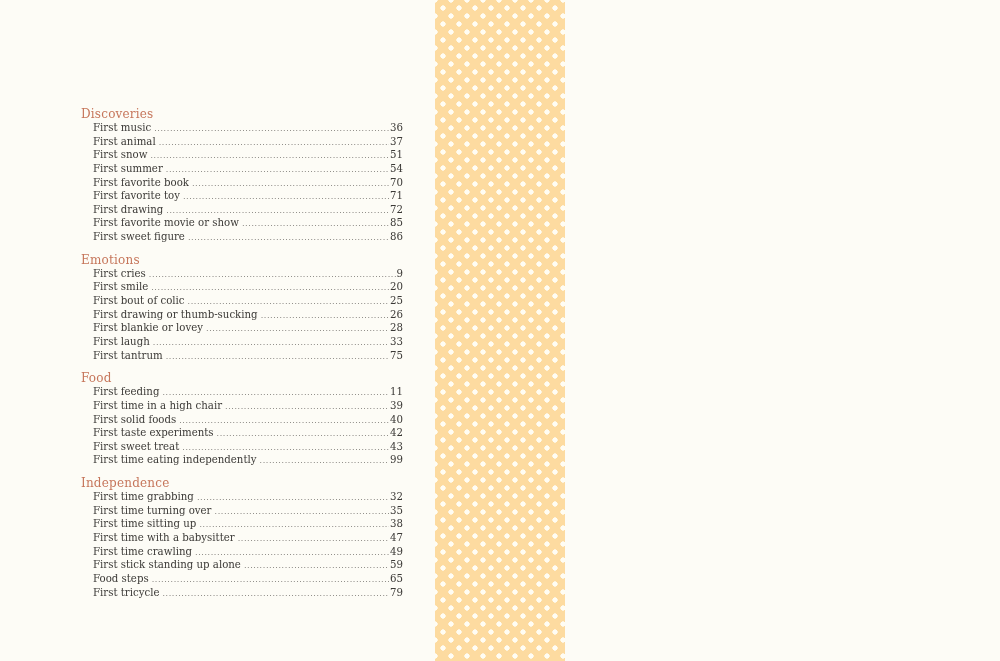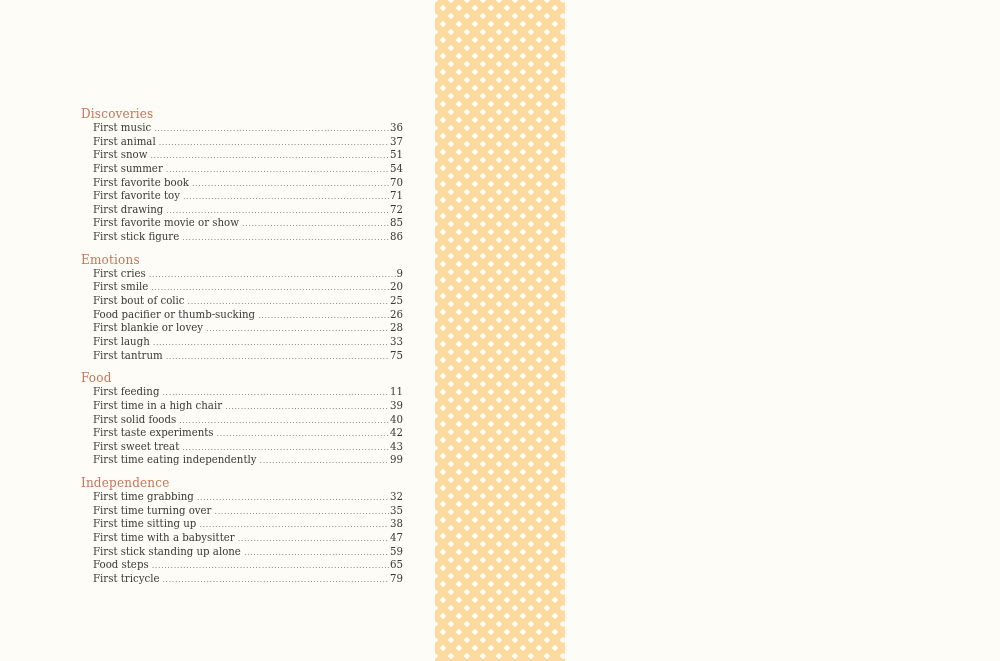--- a/index.html
+++ b/index.html
@@ -109,21 +109,21 @@
           <span class="label">First drawing</span>
           <span class="leader"></span>
           <span class="page-num">72</span>
         </div>
         <div class="entry">
           <span class="label">First favorite movie or show</span>
           <span class="leader"></span>
           <span class="page-num">85</span>
         </div>
         <div class="entry">
-          <span class="label">First stick figure</span>
+          <span class="label">First sweet figure</span>
           <span class="leader"></span>
           <span class="page-num">86</span>
         </div>
       </div>
       <div class="section">
         <div class="section-title">Emotions</div>
         <div class="entry">
           <span class="label">First cries</span>
           <span class="leader"></span>
           <span class="page-num">9</span>
@@ -132,21 +132,21 @@
           <span class="label">First smile</span>
           <span class="leader"></span>
           <span class="page-num">20</span>
         </div>
         <div class="entry">
           <span class="label">First bout of colic</span>
           <span class="leader"></span>
           <span class="page-num">25</span>
         </div>
         <div class="entry">
-          <span class="label">Food pacifier or thumb-sucking</span>
+          <span class="label">First drawing or thumb-sucking</span>
           <span class="leader"></span>
           <span class="page-num">26</span>
         </div>
         <div class="entry">
           <span class="label">First blankie or lovey</span>
           <span class="leader"></span>
           <span class="page-num">28</span>
         </div>
         <div class="entry">
           <span class="label">First laugh</span>
@@ -206,20 +206,25 @@
         </div>
         <div class="entry">
           <span class="label">First time sitting up</span>
           <span class="leader"></span>
           <span class="page-num">38</span>
         </div>
         <div class="entry">
           <span class="label">First time with a babysitter</span>
           <span class="leader"></span>
           <span class="page-num">47</span>
+        </div>
+        <div class="entry">
+          <span class="label">First time crawling</span>
+          <span class="leader"></span>
+          <span class="page-num">49</span>
         </div>
         <div class="entry">
           <span class="label">First stick standing up alone</span>
           <span class="leader"></span>
           <span class="page-num">59</span>
         </div>
         <div class="entry">
           <span class="label">Food steps</span>
           <span class="leader"></span>
           <span class="page-num">65</span>

